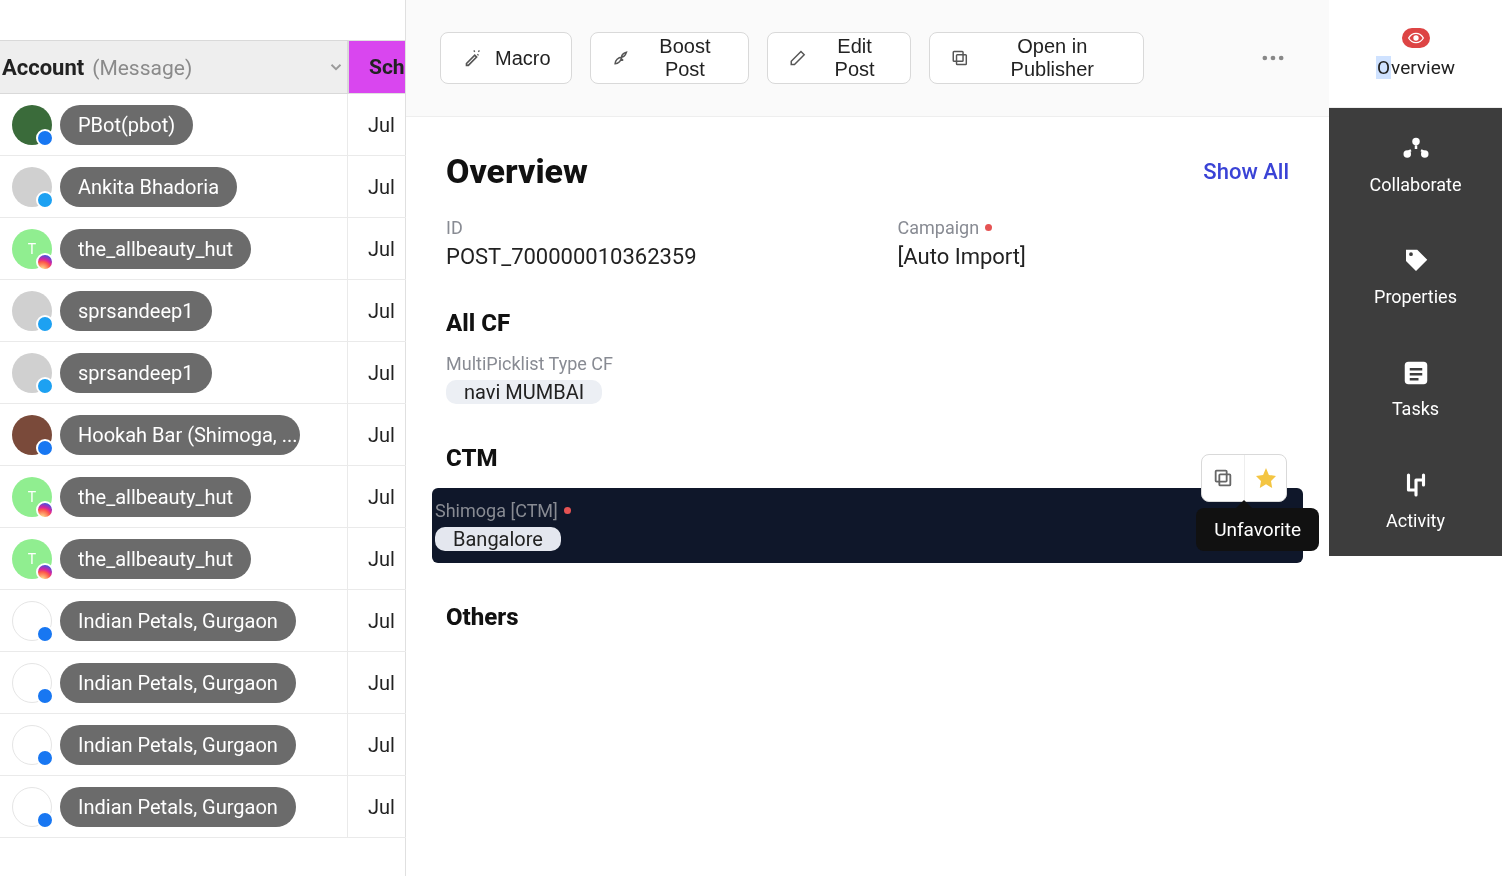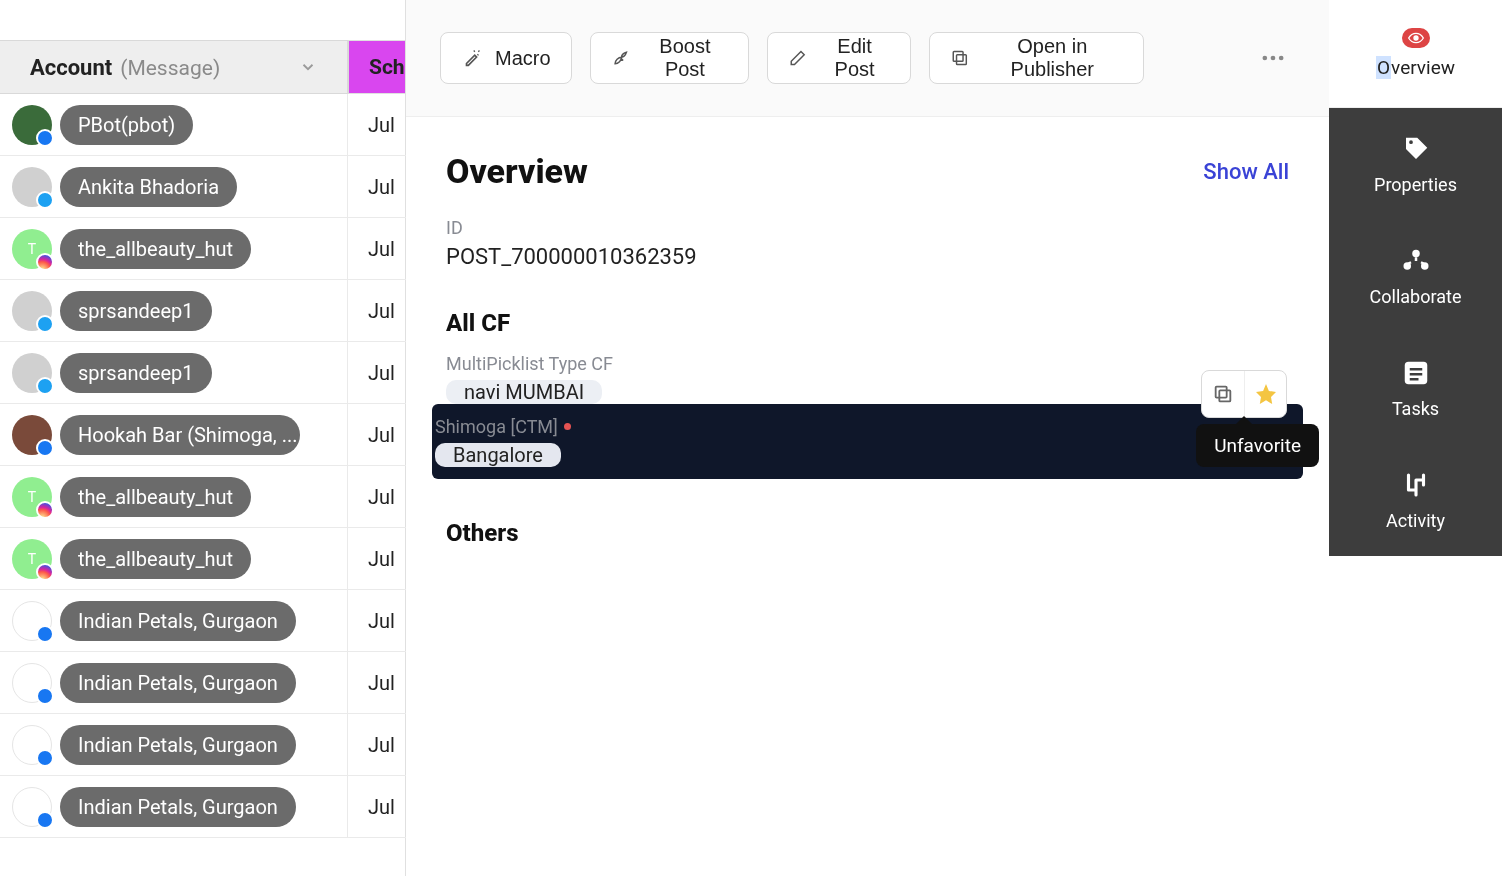--- a/index.html
+++ b/index.html
@@ -1,20 +1,20 @@
 <!DOCTYPE html>
 <html><head>
 <meta charset="utf-8">
 <style>
 * { box-sizing: border-box; margin: 0; padding: 0; }
 body { font-family: -apple-system, BlinkMacSystemFont, "Segoe UI", Roboto, Helvetica, Arial, sans-serif; background: #fff; overflow: hidden; width: 1502px; height: 876px; position: relative; }
 
 .left-panel { position: absolute; left: 0; top: 0; width: 406px; height: 876px; border-right: 1px solid #e0e0e0; }
 
-.account-header { display: flex; align-items: center; justify-content: space-between; padding: 0 30px; height: 54px; background: #eeeeee; border: 1px solid #d9d9d9; border-left: none; margin-top: 40px; width: 348px; }
+.account-header { display: flex; align-items: center; justify-content: space-between; padding: 0 2px; height: 54px; background: #eeeeee; border: 1px solid #d9d9d9; border-left: none; margin-top: 40px; width: 348px; }
 .account-header .label-strong { font-size: 22px; font-weight: 700; color: #222; }
 .account-header .label-sub { font-size: 21px; color: #8a8a8a; font-weight: 400; margin-left: 4px;}
 .account-header .chev { color: #9a9a9a; }
 
 .sch-col { position: absolute; left: 348px; top: 40px; width: 58px; height: 54px; display: flex; align-items: center; padding-left: 20px; font-size: 21px; font-weight: 700; color: #222; border: 1px solid #e0e0e0; border-left: 1px solid #d9d9d9; background: #d946ef; }
 
 .rows { position: absolute; top: 94px; left: 0; width: 488px; }
 .row { display: flex; height: 62px; border-bottom: 1px solid #eaeaea; }
 .row .cell-account { width: 348px; display: flex; align-items: center; padding-left: 12px; border-right: 1px solid #eaeaea; }
 .row .cell-date { flex: 1; display: flex; align-items: center; padding-left: 20px; font-size: 20px; color: #222; }
@@ -254,28 +254,36 @@
     <div class="overview-head">
       <h1>Overview</h1>
       <span class="showall">Show All</span>
     </div>
 
     <div class="fieldgrid">
       <div>
         <div class="field-label">ID</div>
         <div class="field-value">POST_700000010362359</div>
       </div>
+      <div>
+        <div class="field-label">
+          <span>Campaign</span>
+          <span class="red-dot"></span>
+        </div>
+        <div class="field-value">[Auto Import]</div>
+      </div>
     </div>
 
     <div class="section-title">All CF</div>
     <div>
       <div class="field-label">MultiPicklist Type CF</div>
       <span class="pill">navi MUMBAI</span>
     </div>
 
+    <div class="section-title">CTM</div>
     <div class="ctm-row">
       <div class="field-actions">
         <div class="fa-btn copy-icn">
           <svg width="22" height="22" viewBox="0 0 24 24" fill="none" stroke-width="2">
               <rect x="4" y="4" width="12" height="12" rx="1"></rect>
               <rect x="8" y="8" width="12" height="12" rx="1"></rect>
             </svg>
         </div>
         <div class="fa-btn star-on">
           <svg width="24" height="24" viewBox="0 0 24 24">
@@ -301,32 +309,32 @@
       <svg width="16" height="12" viewBox="0 0 24 16" fill="none" stroke="#fff" stroke-width="2">
           <path d="M1 8s4-7 11-7 11 7 11 7-4 7-11 7S1 8 1 8z"></path>
           <circle cx="12" cy="8" r="3" fill="#fff"></circle>
         </svg>
     </span>
     <span class="lbl"><span class="highlight">O</span><span>verview</span></span>
   </div>
   <div class="rail-dark">
     <div class="rail-item">
       <svg viewBox="0 0 24 24">
-          <path d="M21 11l-8-8H4v9l8 8 9-9zM8 8a1.5 1.5 0 110-3 1.5 1.5 0 010 3z"></path>
-        </svg>
-      <span>Properties</span>
-    </div>
-    <div class="rail-item">
-      <svg viewBox="0 0 24 24">
           <circle cx="12" cy="6" r="3"></circle>
           <circle cx="5" cy="16" r="3"></circle>
           <circle cx="19" cy="16" r="3"></circle>
           <path d="M12 9v3m-4 1l-2 1m10-1l2 1" stroke="#fff" stroke-width="2" fill="none"></path>
         </svg>
       <span>Collaborate</span>
+    </div>
+    <div class="rail-item">
+      <svg viewBox="0 0 24 24">
+          <path d="M21 11l-8-8H4v9l8 8 9-9zM8 8a1.5 1.5 0 110-3 1.5 1.5 0 010 3z"></path>
+        </svg>
+      <span>Properties</span>
     </div>
     <div class="rail-item">
       <svg viewBox="0 0 24 24">
           <rect x="3" y="3" width="18" height="18" rx="3"></rect>
           <rect x="7" y="8" width="10" height="2" fill="#3d3d3d"></rect>
           <rect x="7" y="12" width="10" height="2" fill="#3d3d3d"></rect>
           <rect x="7" y="16" width="7" height="2" fill="#3d3d3d"></rect>
         </svg>
       <span>Tasks</span>
     </div>

